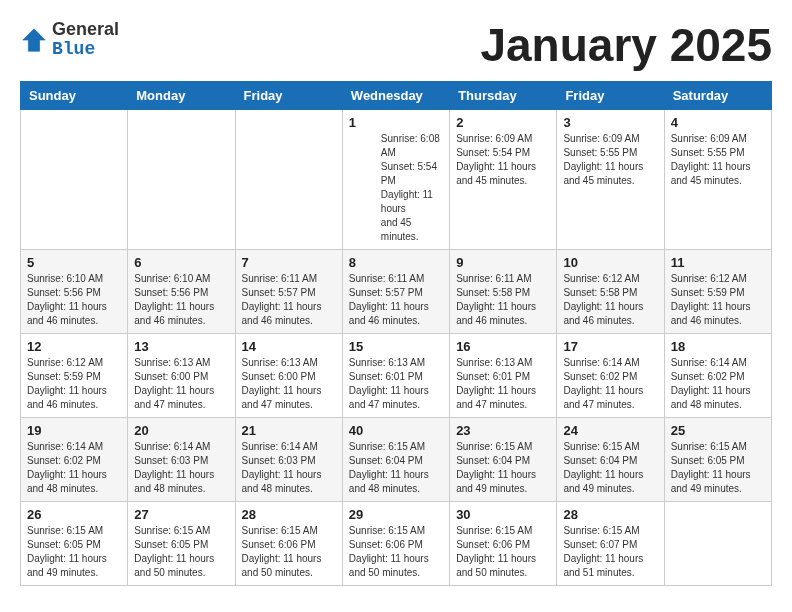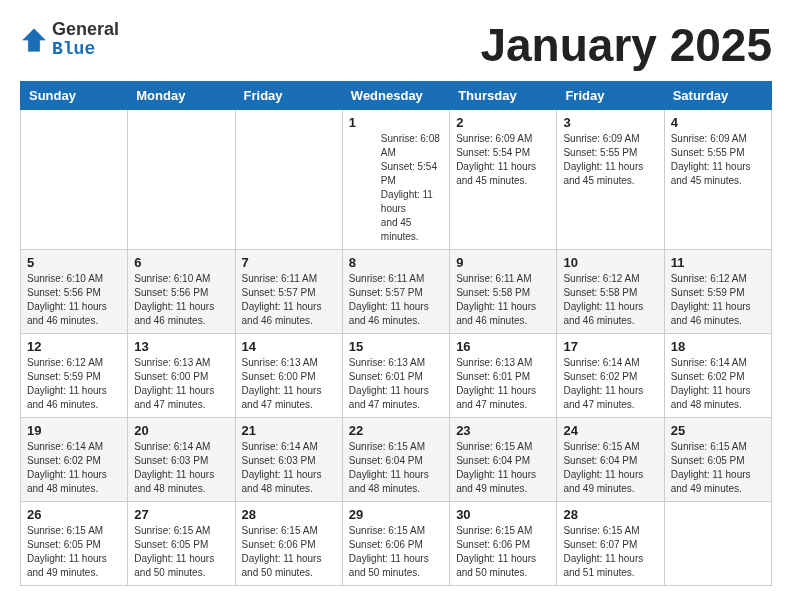--- a/index.html
+++ b/index.html
@@ -271,21 +271,21 @@
 and 48 minutes.</div>
         </td>
         <td>
           <span class="day-num">21</span>
           <div class="day-info" style="white-space: pre-line;">Sunrise: 6:14 AM
 Sunset: 6:03 PM
 Daylight: 11 hours
 and 48 minutes.</div>
         </td>
         <td>
-          <span class="day-num">22</span>
+          <span class="day-num">40</span>
           <div class="day-info" style="white-space: pre-line;">Sunrise: 6:15 AM
 Sunset: 6:04 PM
 Daylight: 11 hours
 and 48 minutes.</div>
         </td>
         <td>
           <span class="day-num">23</span>
           <div class="day-info" style="white-space: pre-line;">Sunrise: 6:15 AM
 Sunset: 6:04 PM
 Daylight: 11 hours

